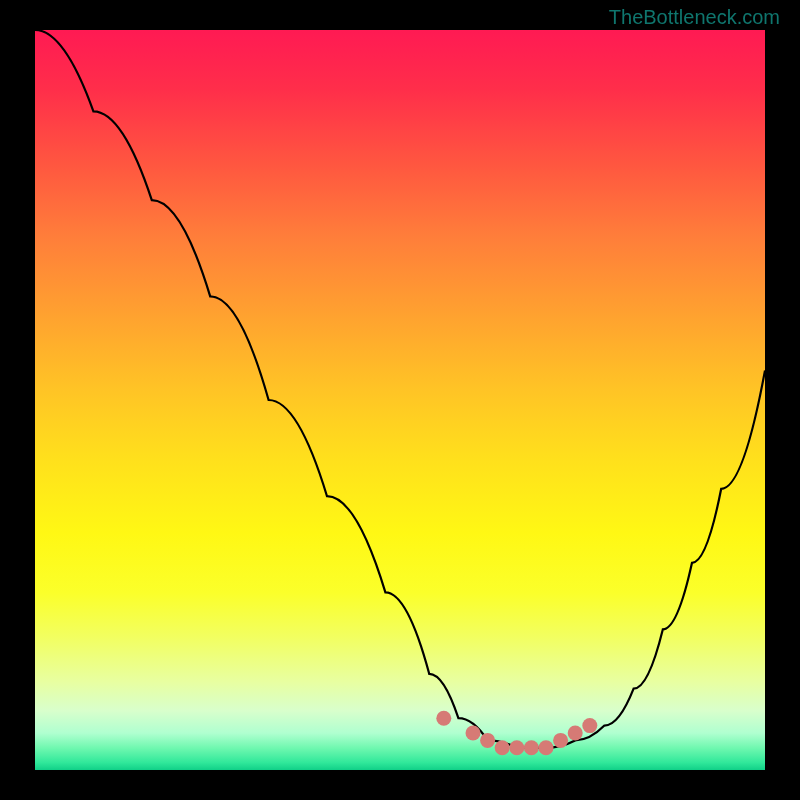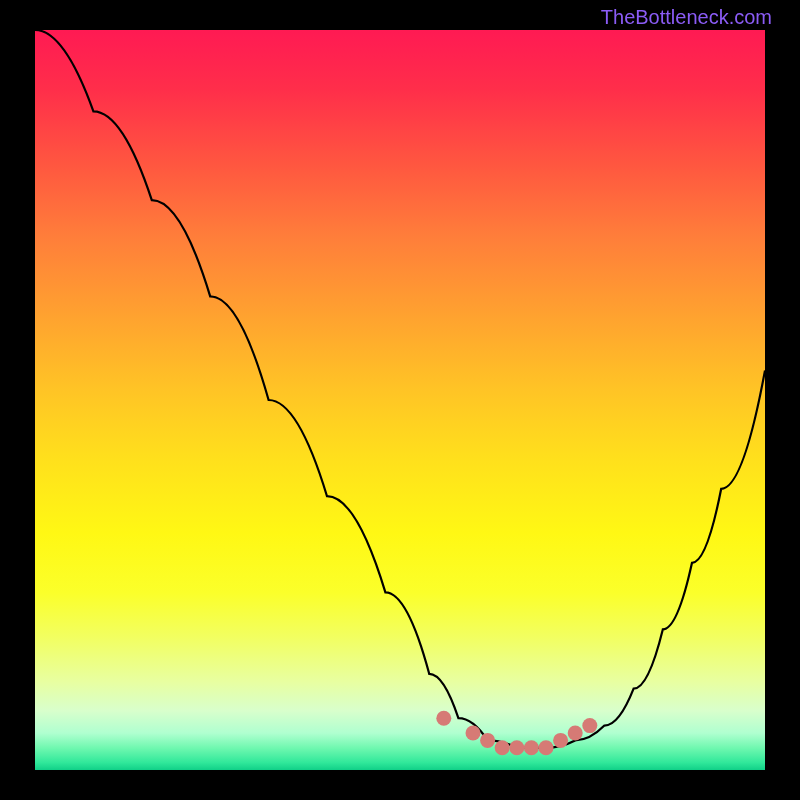--- a/index.html
+++ b/index.html
@@ -7,22 +7,22 @@
     width: 800px;
     height: 800px;
     background: #000;
     position: relative;
     font-family: Arial, sans-serif;
     overflow: hidden;
   }
   .watermark {
     position: absolute;
     top: 6px;
-    right: 28px;
-    color: #8b5cf6;
+    right: 20px;
+    color: #0f766e;
     font-size: 20px;
     font-weight: 500;
     z-index: 10;
   }
   .plot-area {
     position: absolute;
     left: 35px;
     top: 30px;
     width: 730px;
     height: 740px;

